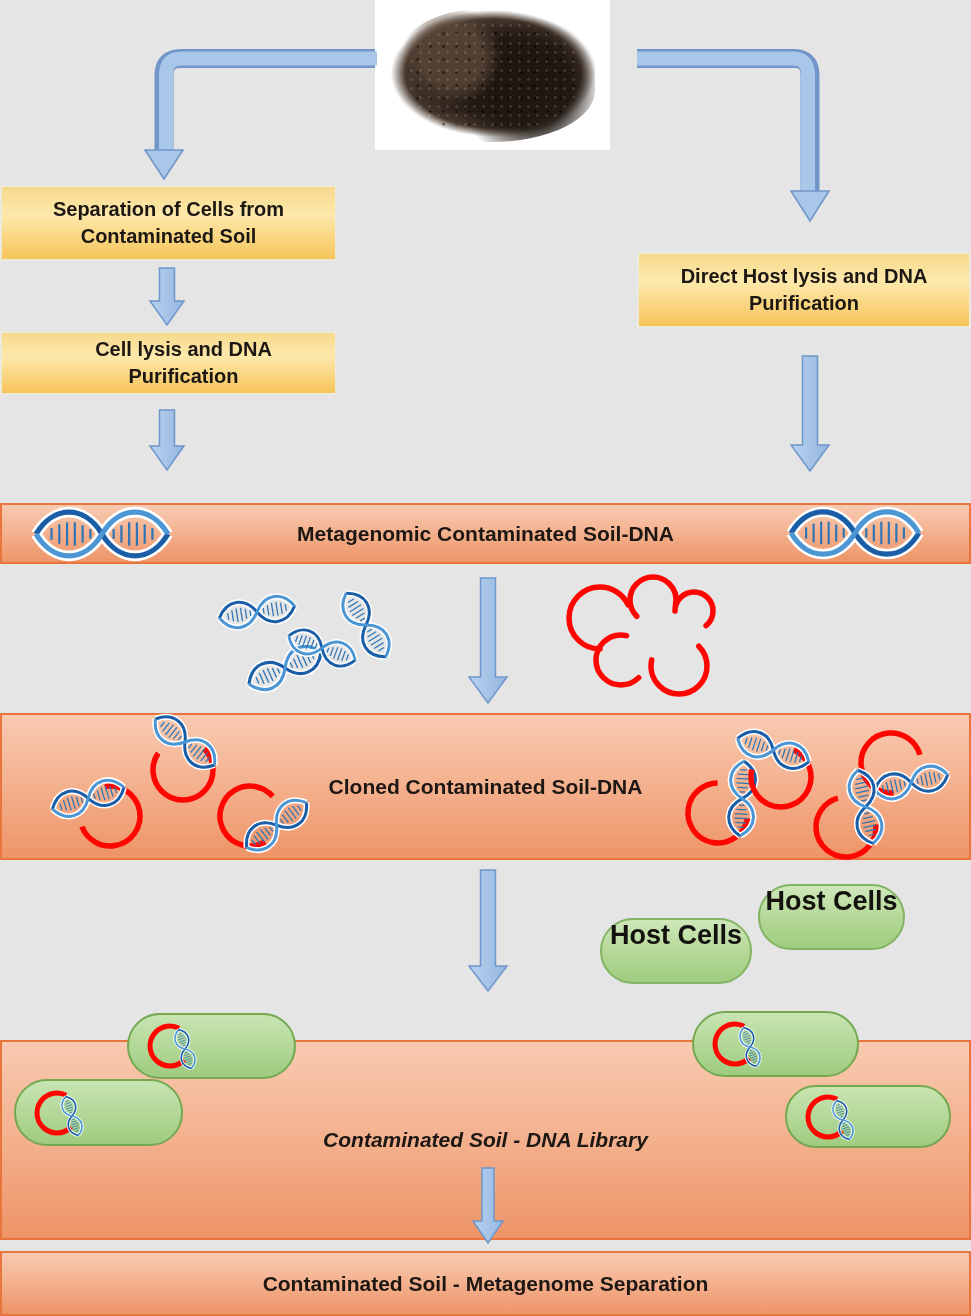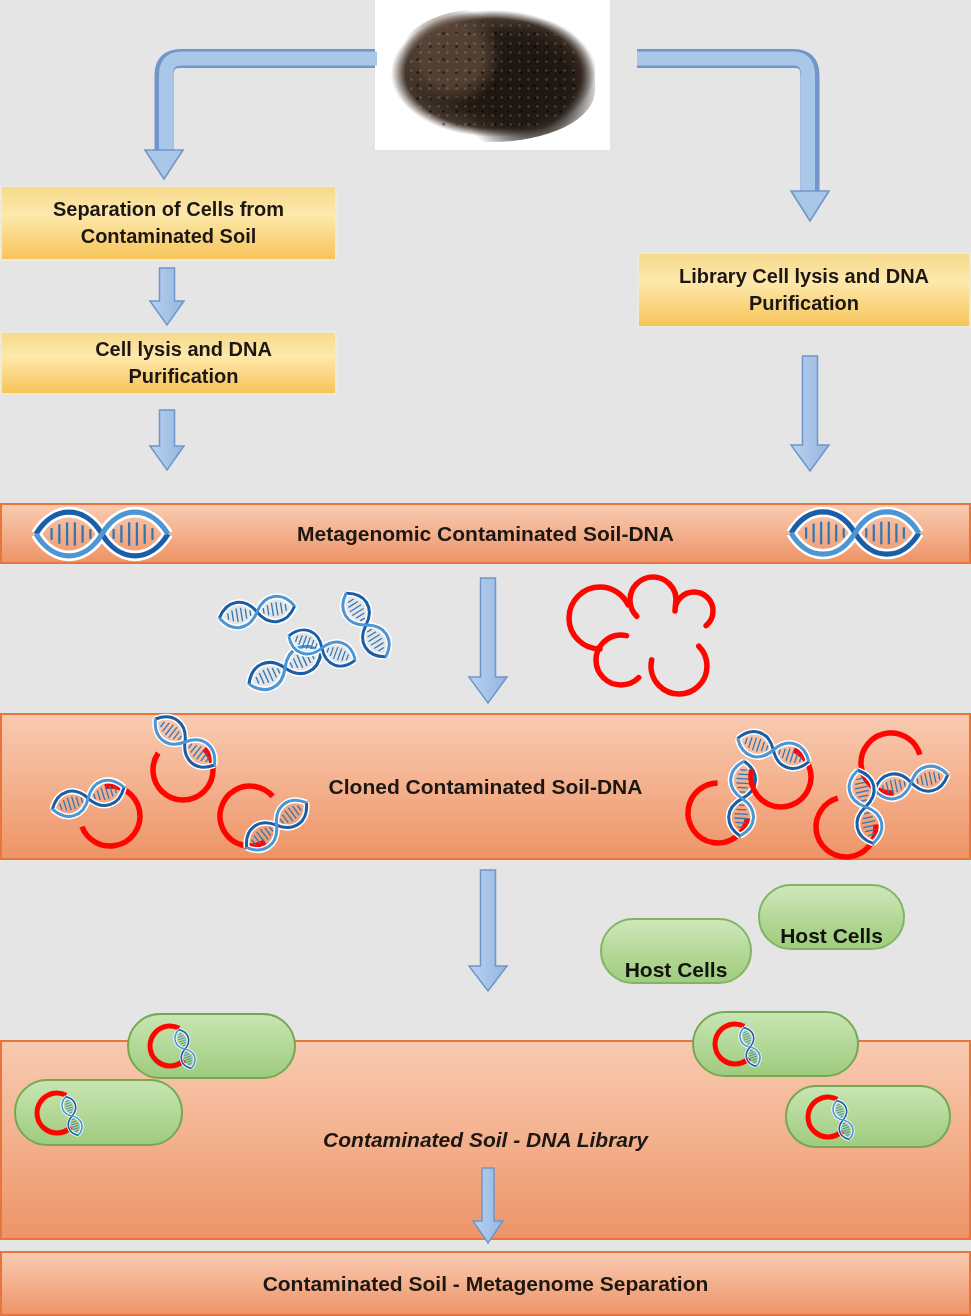--- a/index.html
+++ b/index.html
@@ -27,41 +27,41 @@
         font-weight:700;font-size:20px;line-height:27px;text-align:center;
         display:flex;align-items:center;justify-content:center;padding:4px 14px;}
   
   .banner{left:0;width:971px;box-sizing:border-box;
         background:linear-gradient(180deg,#f8cab1 0%,#f4b391 45%,#ee9467 100%);
         border:2px solid #e8753b;color:#1c1713;font-weight:700;font-size:21px;
         display:flex;align-items:center;justify-content:center;text-align:center;}
   
   .pill{background:linear-gradient(180deg,#cfe7ba 0%,#b3d795 55%,#9fcd7f 100%);
         border:2px solid #82b463;border-radius:34px;box-sizing:border-box;
-        color:#14120f;font-weight:700;font-size:21px;
-        display:flex;align-items:flex-end;justify-content:center;}
+        color:#14120f;font-weight:700;font-size:27px;
+        display:flex;align-items:flex-start;justify-content:center;}
   .overlay{left:0;top:0;width:971px;height:1316px;pointer-events:none;}
 </style>
 </head>
 <body>
 
 <div class="stage">
 
   <div class="abs soil">
     <div class="pile"></div>
   </div>
 
   <div class="abs pbox" style="left:0;top:185px;width:337px;height:76px;">
     <span>Separation of Cells from Contaminated Soil</span>
   </div>
   <div class="abs pbox" style="left:0;top:331px;width:337px;height:64px;padding-left:44px;">
     <span>Cell lysis and DNA Purification</span>
   </div>
   <div class="abs pbox" style="left:637px;top:252px;width:334px;height:76px;">
-    <span>Library Cell lysis and DNA Purification</span>
+    <span>Direct Host lysis and DNA Purification</span>
   </div>
 
   <div class="abs banner" style="top:503px;height:61px;">
     <span>Metagenomic Contaminated Soil-DNA</span>
   </div>
   <div class="abs banner" style="top:713px;height:147px;">
     <span>Cloned Contaminated Soil-DNA</span>
   </div>
   <div class="abs banner" style="top:1040px;height:200px;font-style:italic;">
     <span>Contaminated Soil - DNA Library</span>

